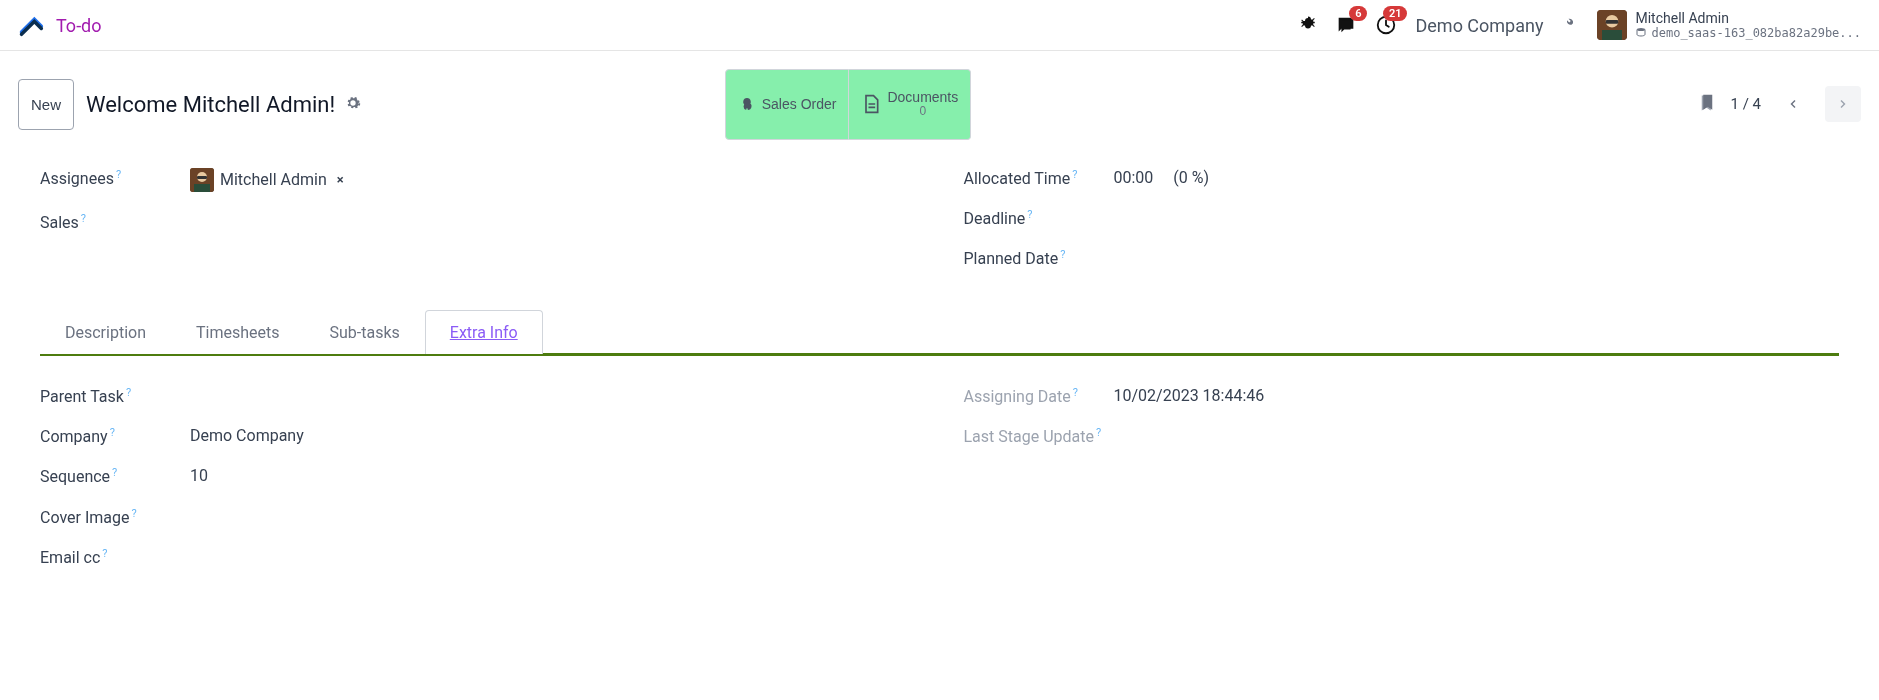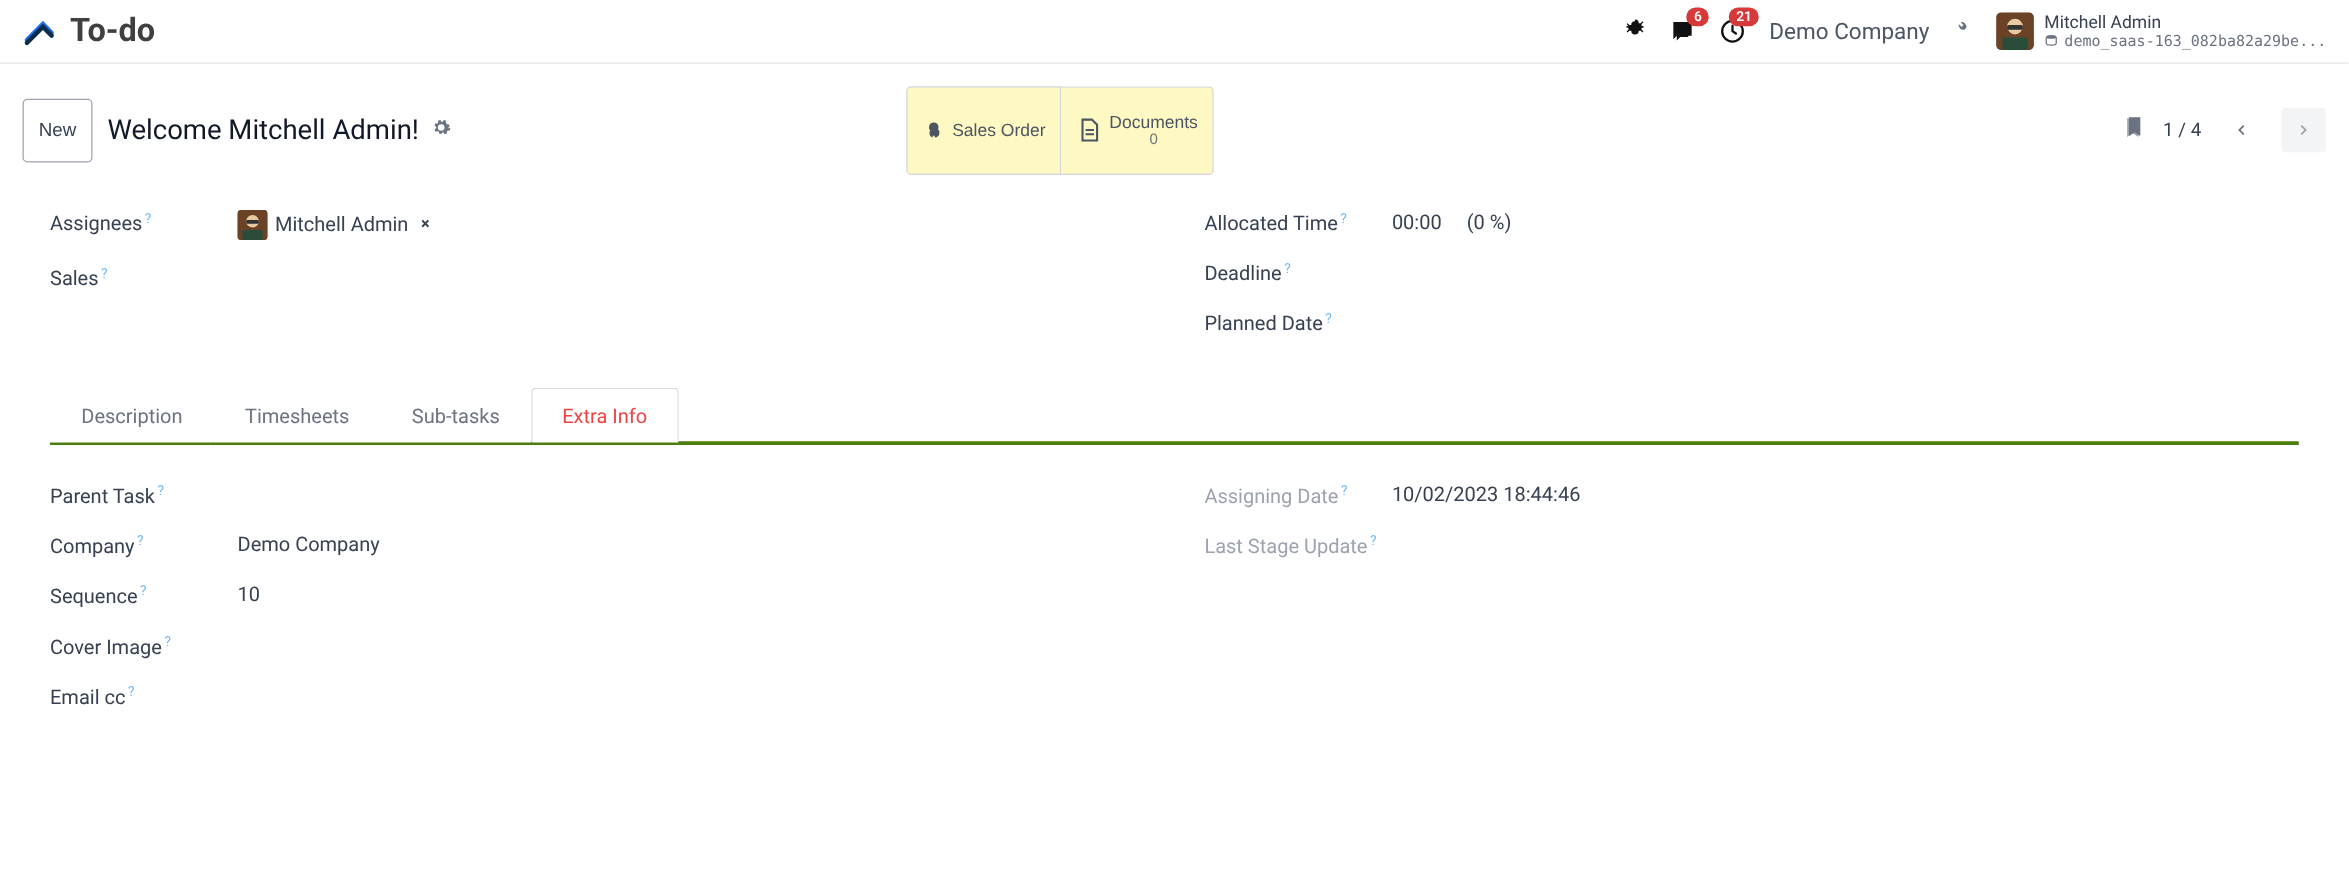--- a/index.html
+++ b/index.html
@@ -1,37 +1,37 @@
 <!DOCTYPE html>
 <html><head>
   <meta charset="utf-8">
   <style>
     * { box-sizing: border-box; margin: 0; padding: 0; }
     body { font-family: -apple-system, BlinkMacSystemFont, "Segoe UI", Roboto, sans-serif; font-size: 14px; color: #374151; background: #fff; }
     
     .topbar { display: flex; align-items: center; padding: 10px 18px; border-bottom: 1px solid #e5e5e5; }
     .appicon { width: 28px; height: 28px; margin-right: 10px; }
-    .apptitle { font-size: 26px; color: #404040; font-weight: 700; }
+    .apptitle { font-size: 18px; color: #a21caf; font-weight: 400; }
     .topbar-spacer { flex: 1; }
     .topbar-right { display: flex; align-items: center; gap: 18px; }
     .badge-wrap { position: relative; display: inline-flex; }
     .badge { position: absolute; top: -8px; right: -10px; background: #d63939; color: #fff; font-size: 11px; font-weight: 600; border-radius: 10px; padding: 1px 6px; min-width: 18px; text-align: center; }
     .companyname { font-size: 18px; color: #4b5563; }
     .avatar { width: 30px; height: 30px; border-radius: 4px; background: linear-gradient(135deg, #8b5a3c 0%, #3a2a1f 100%); display: inline-flex; align-items: center; justify-content: center; overflow: hidden; }
     .avatar svg { width: 100%; height: 100%; }
     .userbox { display: flex; align-items: center; gap: 8px; }
     .username { font-size: 14px; color: #374151; }
     .dbname { font-size: 12px; color: #6b7280; font-family: monospace; display: flex; align-items: center; gap: 4px; }
     
     .toolbar { display: flex; align-items: center; padding: 18px 18px 18px 18px; }
     .btn-new { border: 1px solid #9ca3af; background: #fff; padding: 16px 12px; font-size: 15px; border-radius: 4px; color: #374151; cursor: pointer; }
     .record-title { font-size: 22px; margin-left: 12px; color: #111827; font-weight: 400; }
     .gear-inline { margin-left: 10px; color: #6b7280; }
     .toolbar-center { margin-left: auto; margin-right: auto; display: flex; gap: 0; }
-    .stat-btn { display: flex; align-items: center; gap: 6px; border: 1px solid #d1d5db; padding: 20px 12px; background: #fef9c3; cursor: pointer; font-size: 14px; color: #4b5563; }
+    .stat-btn { display: flex; align-items: center; gap: 6px; border: 1px solid #d1d5db; padding: 20px 12px; background: #86efac; cursor: pointer; font-size: 14px; color: #4b5563; }
     .stat-btn:first-child { border-radius: 4px 0 0 4px; }
     .stat-btn:last-child { border-radius: 0 4px 4px 0; border-left: none; }
     .stat-btn .subnum { font-size: 12px; color: #6b7280; display: block; }
     .stat-lines { display: flex; flex-direction: column; line-height: 1.1; }
     .toolbar-right { display: flex; align-items: center; gap: 14px; margin-left: auto; }
     .pager { font-size: 15px; color: #374151; }
     .navbtn { width: 36px; height: 36px; border: 1px solid transparent; background: #fff; display: inline-flex; align-items: center; justify-content: center; cursor: pointer; border-radius: 4px; }
     .navbtn.disabled { background: #f3f4f6; color: #9ca3af; }
     
     .formbody { padding: 0 40px 40px 40px; }
@@ -42,21 +42,21 @@
     .fieldlabel.muted { color: #9ca3af; }
     .help-q { color: #6ab7f5; font-size: 11px; vertical-align: super; margin-left: 2px; }
     .fieldval { font-size: 16px; color: #374151; }
     .tag-chip { display: inline-flex; align-items: center; gap: 6px; }
     .tag-chip .x { font-size: 13px; margin-left: 4px; cursor: pointer; font-weight: 700; }
     .avatar-sm { width: 24px; height: 24px; border-radius: 3px; }
     .timeblock { display: flex; gap: 20px; align-items: center; }
     
     .tabs { display: flex; border-bottom: 3px solid #4d7c0f; margin: 30px 0 20px 0; }
     .tab { padding: 12px 24px; font-size: 16px; color: #6b7280; cursor: pointer; border: 1px solid transparent; border-bottom: none; position: relative; top: 1px; background: #fff; }
-    .tab.active { border-color: #d1d5db; color: #ef4444; border-radius: 4px 4px 0 0; background: #fff; }
+    .tab.active { border-color: #d1d5db; color: #8b5cf6; border-radius: 4px 4px 0 0; background: #fff; text-decoration: underline; }
     
     .bookmark-icon { color: #9ca3af; }
   </style>
 </head>
 <body>
 
 <div class="topbar">
   <span class="appicon">
     <svg viewBox="0 0 24 24" fill="none">
         <path d="M3 18 L14 7 L20 13" stroke="#1f6feb" stroke-width="3" stroke-linecap="round"></path>

